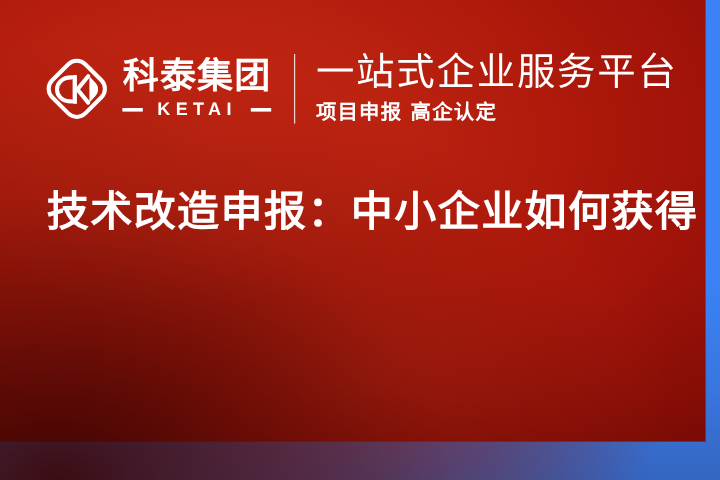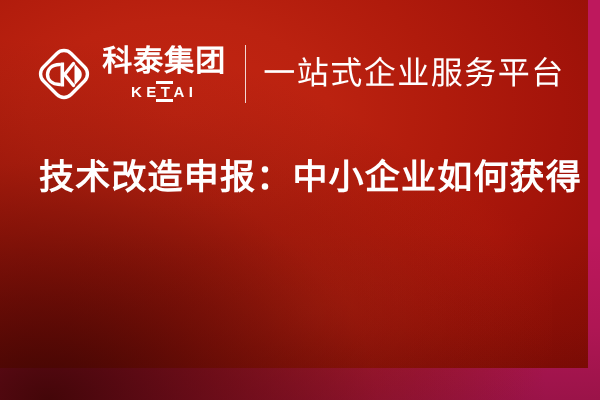--- a/index.html
+++ b/index.html
@@ -9,21 +9,21 @@
     background: #000;
   }
 
   #banner {
     position: relative;
     width: 600px;
     height: 400px;
     overflow: hidden;
     font-family: "Liberation Sans", "DejaVu Sans", sans-serif;
     
-    background-color: #be185d;
+    background-color: #3b82f6;
     user-select: none;
   }
 
   
   #glow-primary {
     position: absolute;
     left: -12%;
     top: -18%;
     width: 110%;
     height: 110%;
@@ -106,21 +106,20 @@
     color: #ffffff;
     letter-spacing: 1px;
     font-family: "DejaVu Sans", "Liberation Sans", sans-serif;
   }
 
   #logo-latin-row {
     display: flex;
     align-items: center;
     justify-content: space-between;
     margin-top: 5px;
-    flex-direction: column;
   }
 
   .logo-rule {
     height: 3px;
     width: 17px;
     background: #ffffff;
     flex: 0 0 auto;
   }
 
   #logo-latin {
@@ -226,20 +225,21 @@
           <span class="logo-rule"></span>
         </div>
       </div>
 
     </div>
 
     <div id="brand-divider"></div>
 
     <div id="brand-taglines">
       <div id="tagline-main">一站式企业服务平台</div>
+      <div id="tagline-sub">项目申报 高企认定</div>
     </div>
 
   </div>
 
   <div id="headline">
     <span class="headline-line">技术改造申报：中小企业如何获得</span>
   </div>
 
 </div>
 

